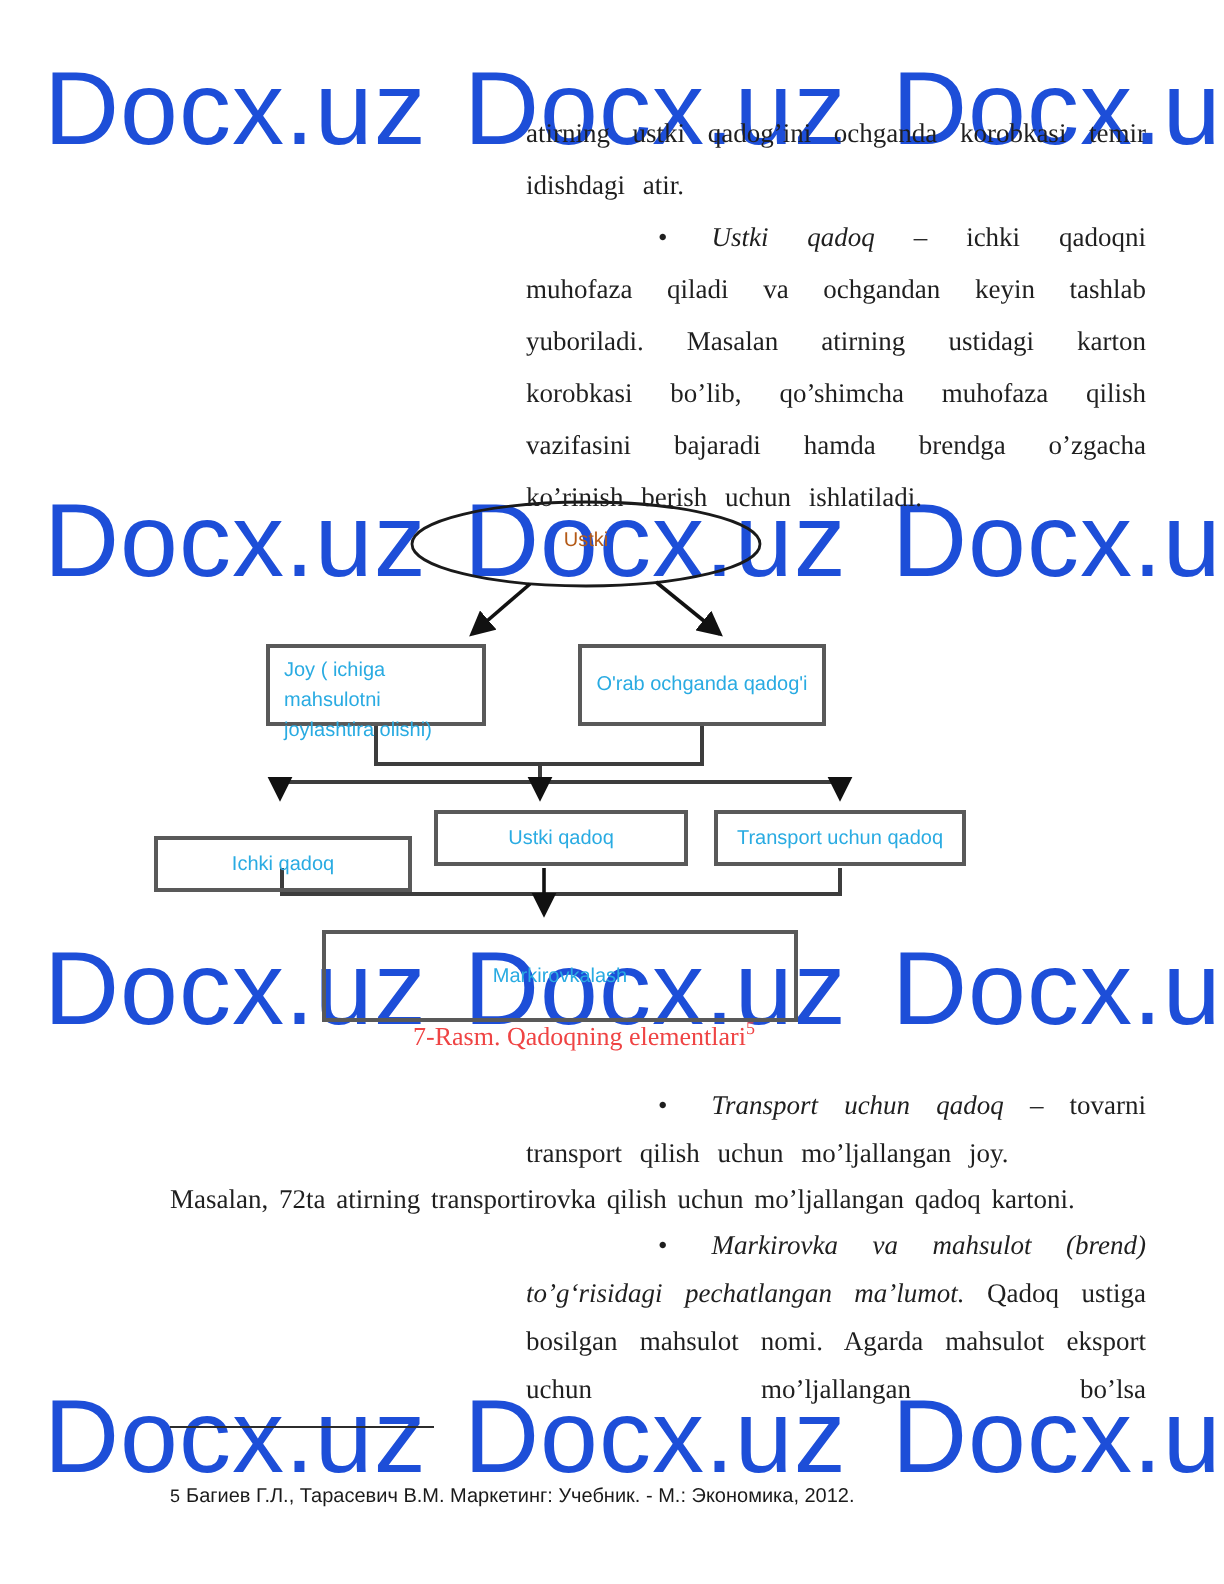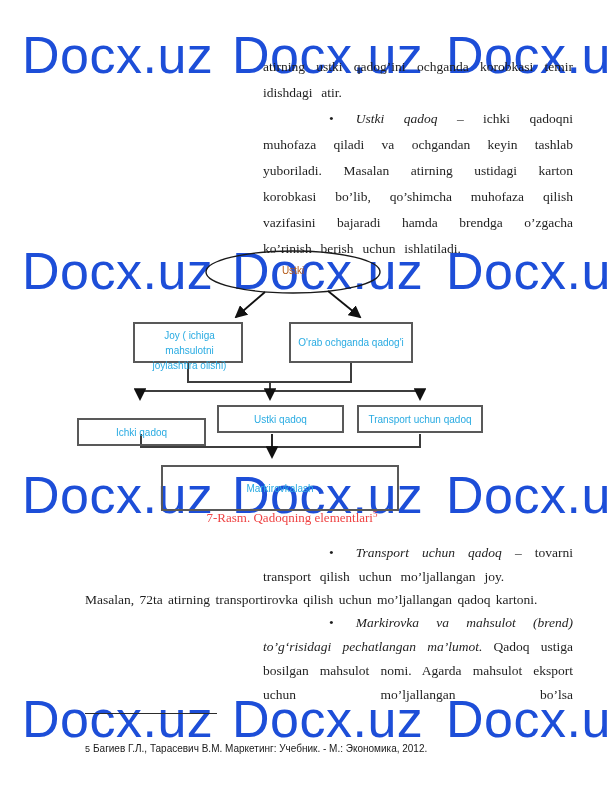--- a/index.html
+++ b/index.html
@@ -31,21 +31,21 @@
     font-size:13.5px;line-height:24px;word-spacing:2px;
   }
   
   .dg-svg{position:absolute;left:0;top:0;z-index:1;}
   .dg-box{
     position:absolute;z-index:2;box-sizing:border-box;
     border:2px solid #595959;background:transparent;
     font-family:"Liberation Sans", sans-serif;font-size:10px;color:#29abe2;
     display:flex;align-items:center;justify-content:center;text-align:center;
   }
-  .dg-box.joy{align-items:flex-start;justify-content:flex-start;text-align:center;
+  .dg-box.joy{align-items:flex-start;justify-content:flex-start;text-align:left;
     padding:4px 4px 0 7px;line-height:15px;}
   .dg-root-label{
     position:absolute;left:207px;top:265px;width:172px;z-index:2;text-align:center;
     font-family:"Liberation Sans", sans-serif;font-size:10px;color:#b45a17;
   }
   .caption{
     position:absolute;left:42px;top:509px;width:500px;z-index:2;text-align:center;
     font-size:13px;color:#ef4444;
   }
   .caption sup{font-size:9px;}

